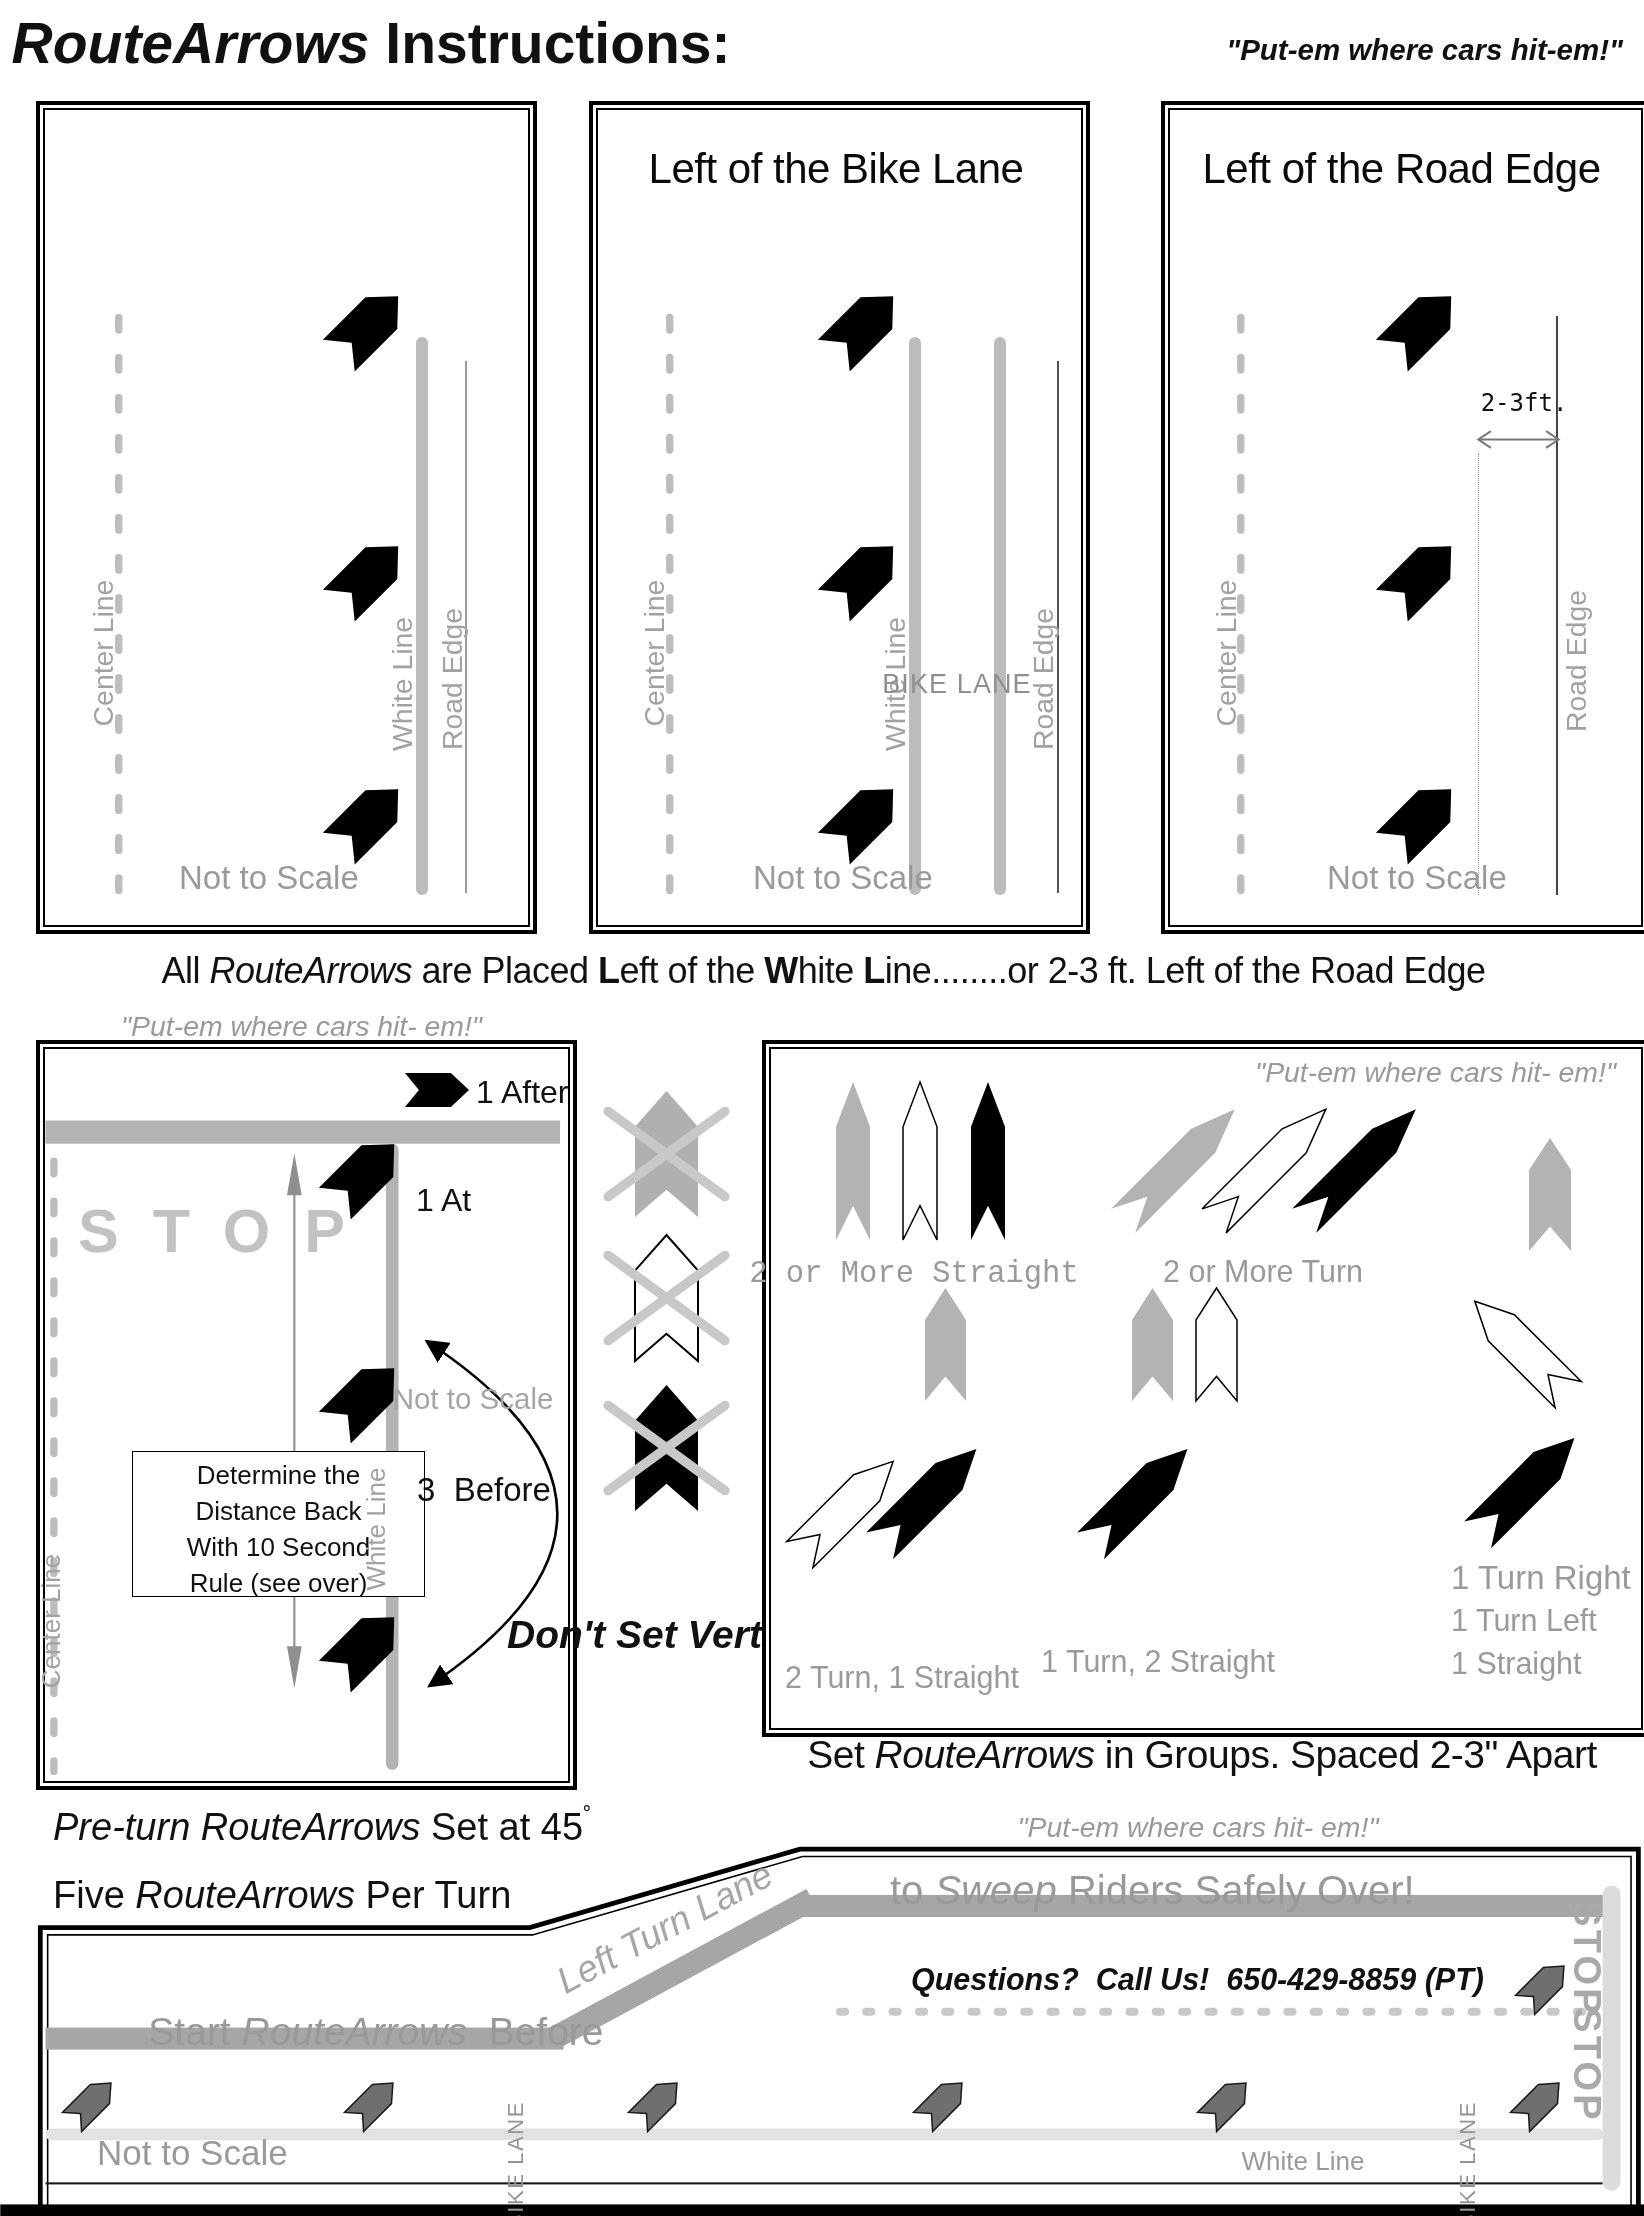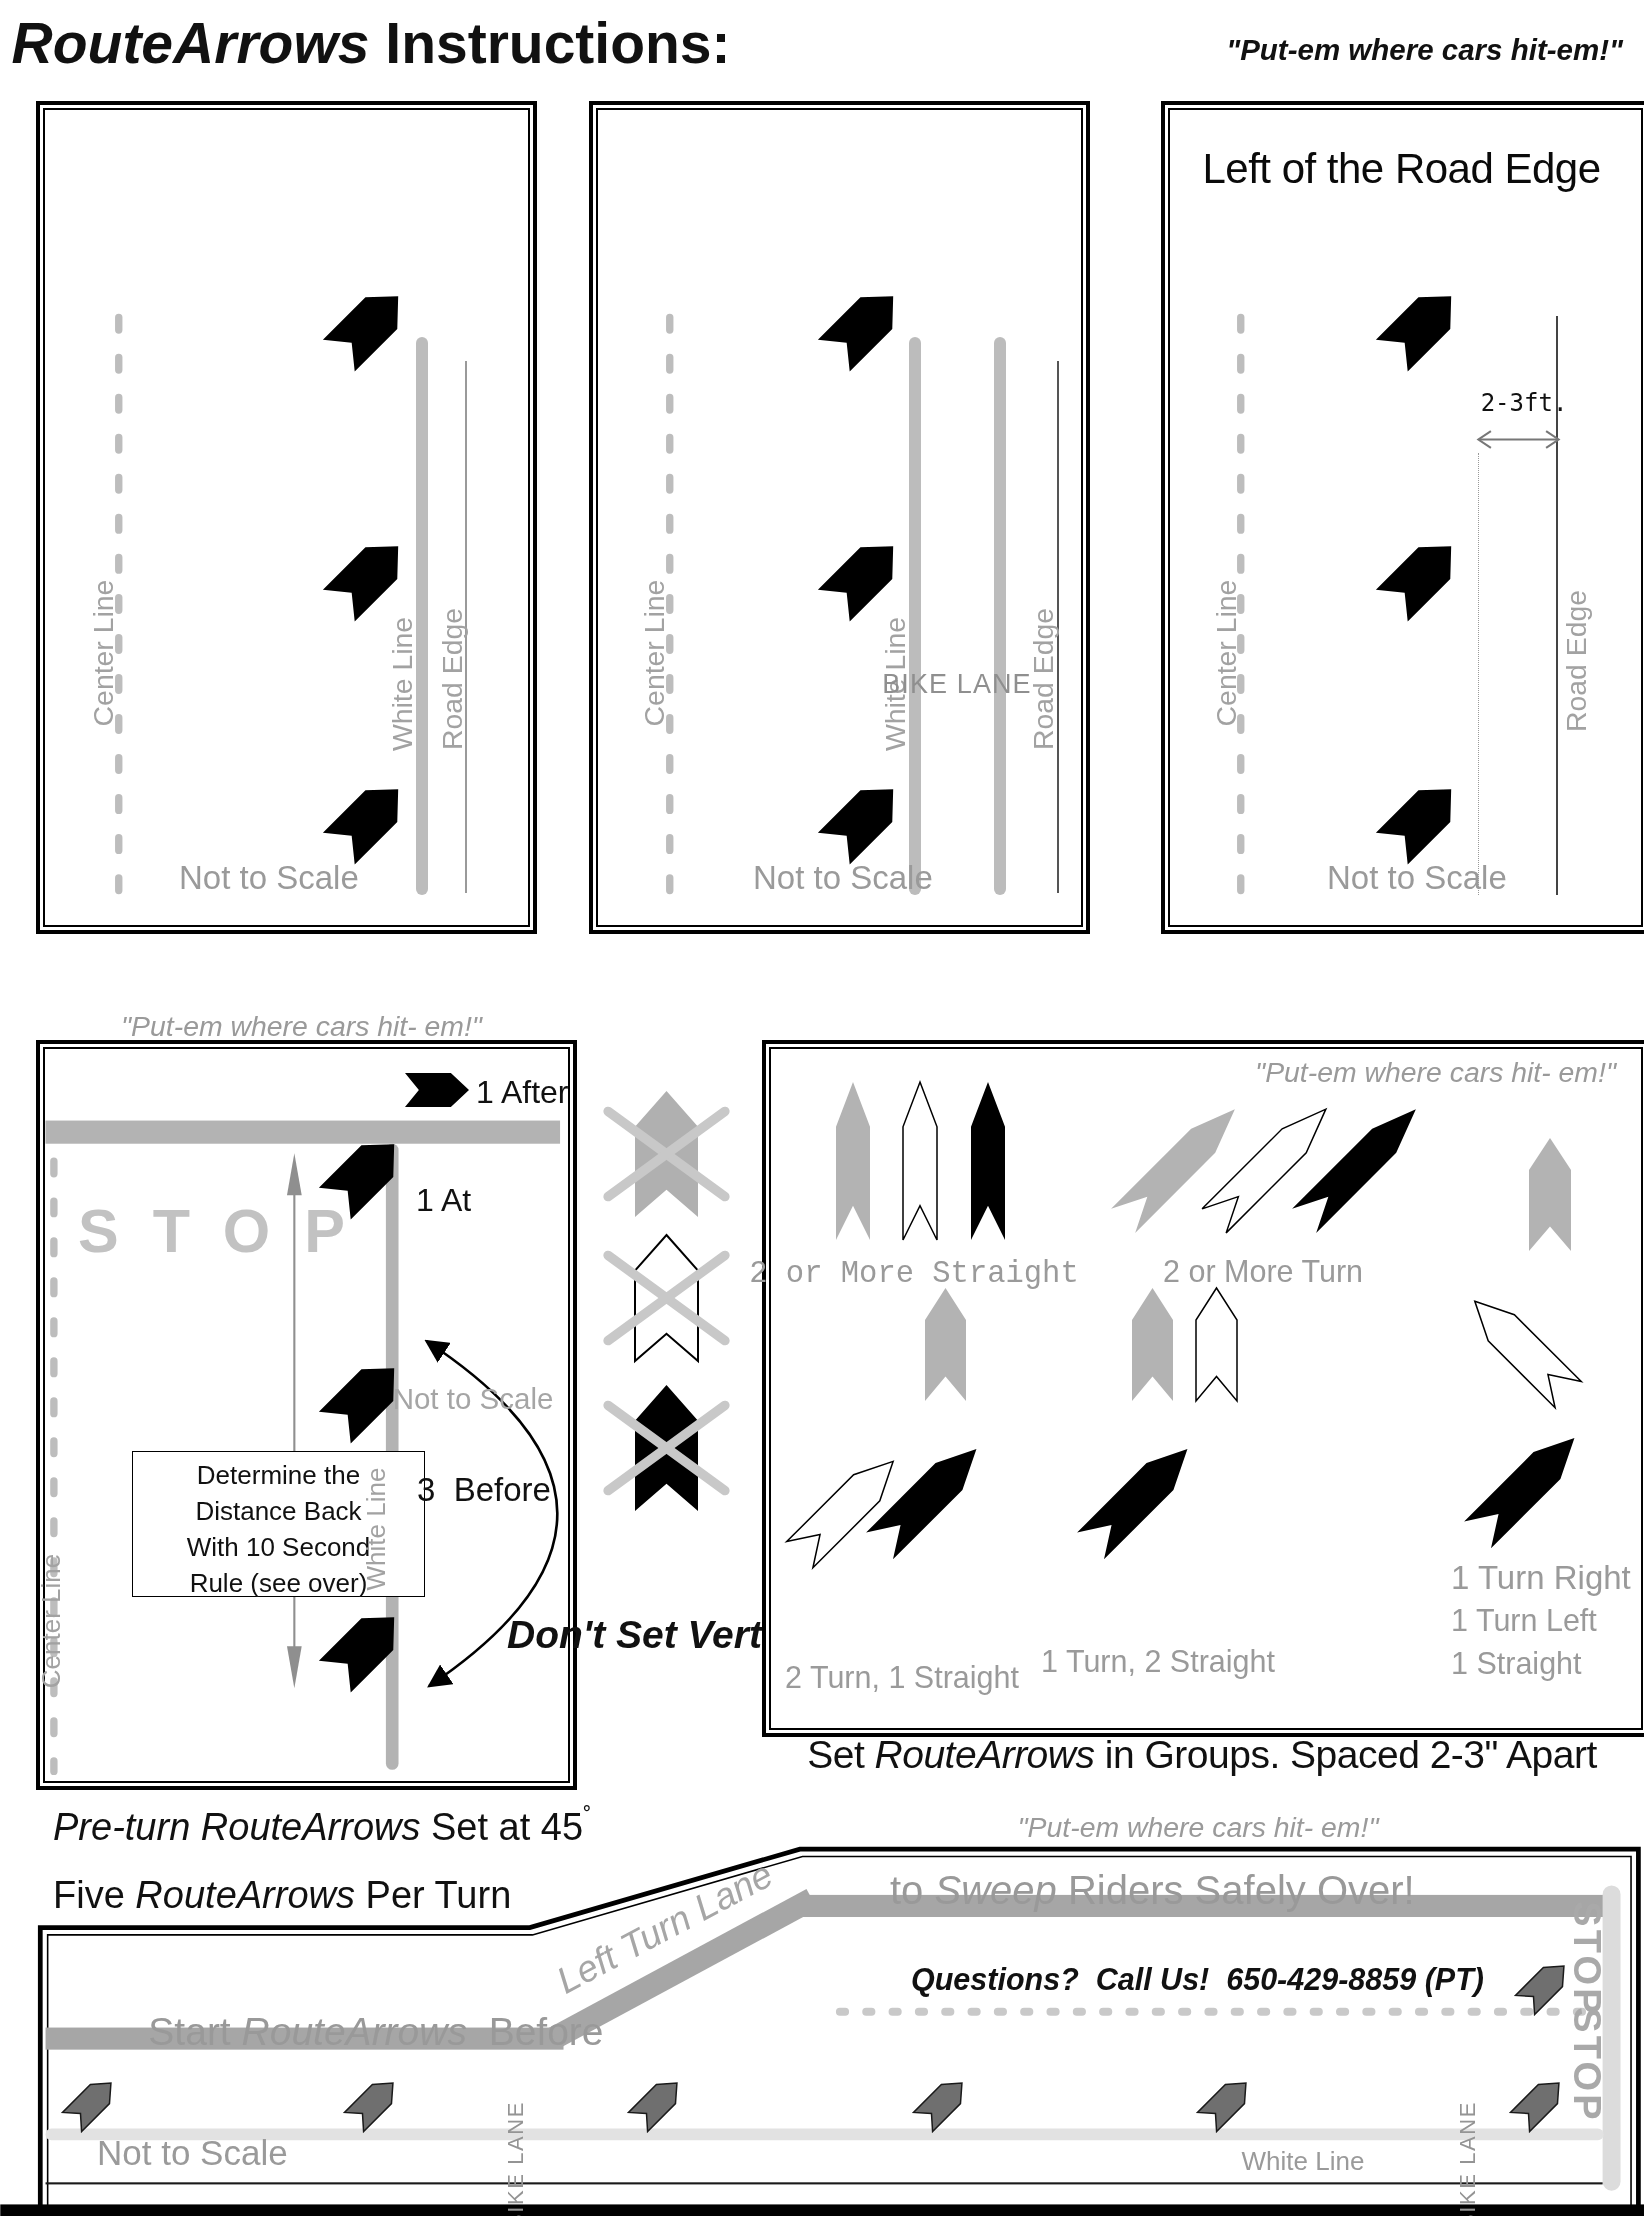--- a/index.html
+++ b/index.html
@@ -40,20 +40,21 @@
 
   <div class="abs nw" style="left:11.6px;top:9.5px;font-size:57px;">
     <span class="b it">RouteArrows</span><span class="b"> Instructions:</span>
   </div>
   <div class="abs b it nw" style="right:21px;top:33px;font-size:29.5px;">"Put-em where cars hit-em!"</div>
 
   <div class="dbx" style="left:36px;top:101px;width:493px;height:825px;"></div>
   <div class="dbx" style="left:589px;top:101px;width:493px;height:825px;"></div>
   <div class="dbx" style="left:1161px;top:101px;width:481px;height:825px;"></div>
 
+  <div class="ptitle" style="left:599px;top:145px;width:474px;">Left of the Bike Lane</div>
   <div class="ptitle" style="left:1166px;top:145px;width:471px;">Left of the Road Edge</div>
 
   <svg class="abs" style="left:114px;top:311px;width:9.5px;height:590px;" viewBox="0 0 18 1120" width="9.5" height="590">
       <line x1="9" y1="12" x2="9" y2="1108" stroke="#bdbdbd" stroke-width="14" stroke-linecap="round" stroke-dasharray="24 52"></line>
     </svg>
   <div class="vlabel" style="left:103px;top:653px;">Center Line</div>
   <div class="vline" style="left:416px;top:337px;height:558px;"></div>
   <div class="vlabel" style="left:402px;top:684px;">White Line</div>
   <div class="thin" style="left:465px;top:361px;height:532px;background:#9a9a9a;"></div>
   <div class="vlabel" style="left:452px;top:679px;">Road Edge</div>
@@ -108,20 +109,23 @@
   <svg class="arw" style="left:1399px;top:284px;width:45px;height:84px;--r:45deg;" viewBox="0 0 100 240" preserveAspectRatio="none">
       <polygon points="50,0 100,68 100,240 50,188 0,240 0,68"></polygon>
     </svg>
   <svg class="arw" style="left:1399px;top:534px;width:45px;height:84px;--r:45deg;" viewBox="0 0 100 240" preserveAspectRatio="none">
       <polygon points="50,0 100,68 100,240 50,188 0,240 0,68"></polygon>
     </svg>
   <svg class="arw" style="left:1399px;top:777px;width:45px;height:84px;--r:45deg;" viewBox="0 0 100 240" preserveAspectRatio="none">
       <polygon points="50,0 100,68 100,240 50,188 0,240 0,68"></polygon>
     </svg>
 
+  <div class="abs ctr nw" style="left:13px;top:950px;width:1621px;font-size:36px;letter-spacing:-0.5px;">
+    <span>All </span><span class="it">RouteArrows</span><span> are Placed </span><span class="b">L</span><span>eft of the </span><span class="b">W</span><span>hite </span><span class="b">L</span><span>ine........or 2-3 ft. Left of the Road Edge</span>
+  </div>
   <div class="abs it gray nw" style="left:121px;top:1010px;font-size:28.4px;">"Put-em where cars hit- em!"</div>
 
   <div class="dbx" style="left:36px;top:1040px;width:533px;height:742px;"></div>
   <svg class="abs" style="left:36px;top:1040px;width:533px;height:742px;" viewBox="0 0 1013 1410" width="533" height="742">
     <defs>
       <marker id="ah" viewBox="0 0 10 10" refX="9" refY="5" markerWidth="9" markerHeight="9" orient="auto-start-reverse">
           <path d="M0,0 L10,5 L0,10 z" fill="#000"></path>
         </marker>
     </defs>
     <rect x="18" y="153" width="978" height="44" fill="#b3b3b3"></rect>

